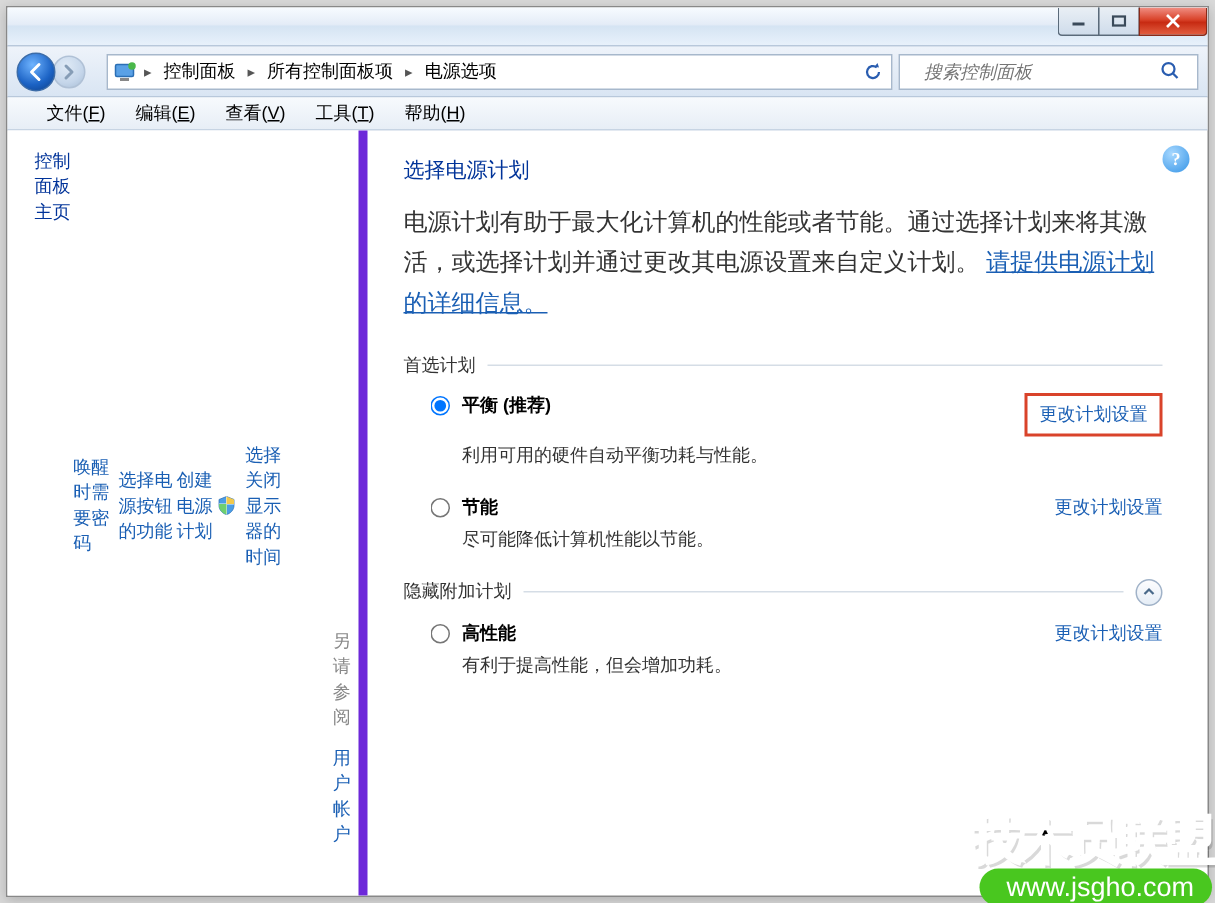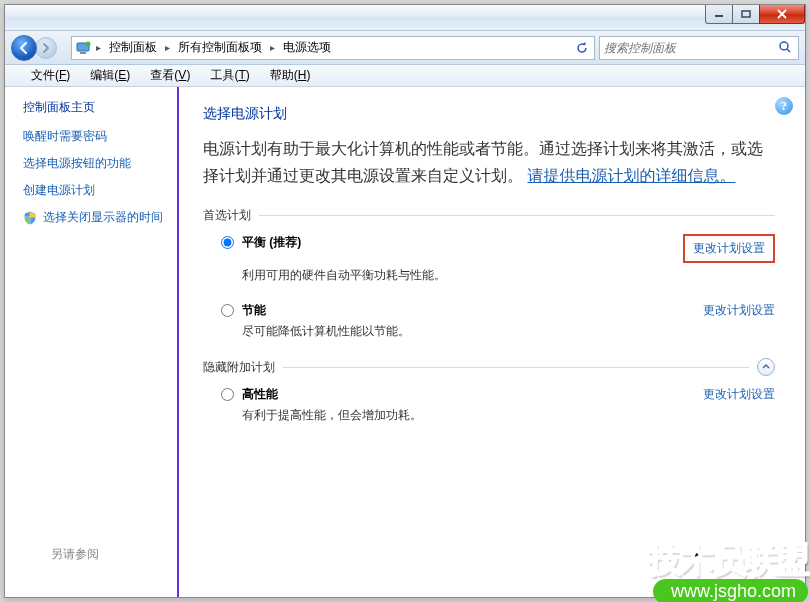--- a/index.html
+++ b/index.html
@@ -17,30 +17,30 @@
   .addr-row { height: 34px; background: linear-gradient(to bottom, #eef3fa, #d9e5f3); border-bottom: 1px solid #b8c8db; display: flex; align-items: center; padding: 3px 6px; gap: 4px; }
   .nav-circle { position: relative; width: 56px; height: 28px; display: flex; align-items: center; }
   .nav-back, .nav-fwd { width: 26px; height: 26px; border-radius: 50%; background: radial-gradient(circle at 40% 30%, #6fb4ff, #1b62c4 60%, #0d3d84); border: 1px solid #3c6ca8; display: flex; align-items: center; justify-content: center; color: #fff; font-size: 14px; z-index: 2; }
   .nav-fwd { width: 22px; height: 22px; background: radial-gradient(circle at 40% 30%, #dfeaf6, #c5d6ea 60%, #a7bdd6); color: #869db6; margin-left: -2px; z-index: 1; border-color: #b0c1d6; }
   .breadcrumb-box { flex: 1; height: 24px; background: #fff; border: 1px solid #a7b8cc; display: flex; align-items: center; padding: 0 2px; gap: 2px; }
   .bc-icon { width: 18px; height: 18px; display: flex; align-items: center; justify-content: center; }
   .bc-cp-icon { color: #2a7a2a; }
   .bc-sep { color: #555; font-size: 10px; padding: 0 2px; }
   .bc-item { padding: 0 4px; color: #000; cursor: default; }
   .bc-refresh { margin-left: auto; width: 20px; height: 20px; display: flex; align-items: center; justify-content: center; color: #2a5db0; }
-  .search-box { width: 200px; height: 24px; background: #fff; border: 1px solid #a7b8cc; display: flex; align-items: center; padding: 0 4px; }
+  .search-box { width: 200px; height: 24px; background: #fff; border: 1px solid #a7b8cc; display: flex; align-items: center; padding: 0 16px; }
   .search-box input { border: none; outline: none; flex: 1; font-size: 12px; font-style: italic; color: #888; background: transparent; }
   .search-icon { width: 16px; height: 16px; color: #2a5db0; }
   
   .menubar { height: 22px; background: linear-gradient(to bottom, #f7fafd, #e7eef6); border-bottom: 1px solid #c7d4e3; display: flex; align-items: center; padding: 0 20px; gap: 8px; }
   .menu-item { padding: 2px 6px; cursor: default; }
   .menu-item u { text-decoration: underline; }
   
   .body-split { display: flex; height: calc(100% - 26px - 34px - 22px); }
-  .sidebar { width: 174px; background: #fff; border-right: 2px solid #6d28d9; padding: 12px 0 12px 18px; display: flex; flex-direction: column; }
+  .sidebar { width: 240px; background: #fff; border-right: 6px solid #6d28d9; padding: 12px 0 12px 18px; display: flex; flex-direction: row; }
   .side-title { color: #003399; font-size: 12px; margin-bottom: 12px; cursor: pointer; }
   .side-link { color: #1a5fb4; font-size: 12px; margin-bottom: 10px; cursor: pointer; display: flex; align-items: center; gap: 6px; }
   .side-link .s-icon { width: 14px; height: 14px; display: inline-flex; align-items: center; justify-content: center; }
   .side-footer { margin-top: auto; padding-bottom: 12px; margin-left: 28px; }
   .side-footer-title { color: #888; font-size: 12px; margin-bottom: 10px; }
   .side-footer-link { color: #1a5fb4; font-size: 12px; margin-bottom: 8px; cursor: pointer; }
   .content { flex: 1; padding: 18px 30px 18px 24px; position: relative; }
   .help-icon { position: absolute; right: 12px; top: 10px; width: 18px; height: 18px; border-radius: 50%; background: radial-gradient(circle at 35% 30%, #a7d8ff, #3594e6); color: #fff; font-weight: bold; font-family: Georgia, serif; display: flex; align-items: center; justify-content: center; font-size: 12px; }
   h1 { color: #003399; font-size: 14px; font-weight: normal; margin-bottom: 12px; }
   .desc { color: #333; font-size: 16px; line-height: 1.7; margin-bottom: 18px; }
@@ -158,20 +158,21 @@
               <path d="M7 1 L12 3 V7 C12 10 9.5 12.5 7 13 C4.5 12.5 2 10 2 7 V3 Z" fill="#4a9de6" stroke="#2b6fb5" stroke-width="0.5"></path>
               <path d="M7 1 L7 13 M2 6 L12 6" stroke="#fff" stroke-width="0.6"></path>
               <path d="M7 1 L12 3 V6 H7 Z" fill="#f2c94c"></path>
               <path d="M2 6 H7 V13 C4.5 12.5 2 10 2 7 Z" fill="#6fcf6f"></path>
             </svg>
           </span>
         <span>选择关闭显示器的时间</span>
       </div>
       <div class="side-footer">
         <div class="side-footer-title">另请参阅</div>
+        <div class="side-footer-link">用户帐户</div>
       </div>
     </div>
 
     <div class="content">
       <div class="help-icon">?</div>
       <h1>选择电源计划</h1>
       <p class="desc">
         <span>电源计划有助于最大化计算机的性能或者节能。通过选择计划来将其激活，或选择计划并通过更改其电源设置来自定义计划。</span>
         <a>请提供电源计划的详细信息。</a>
       </p>

